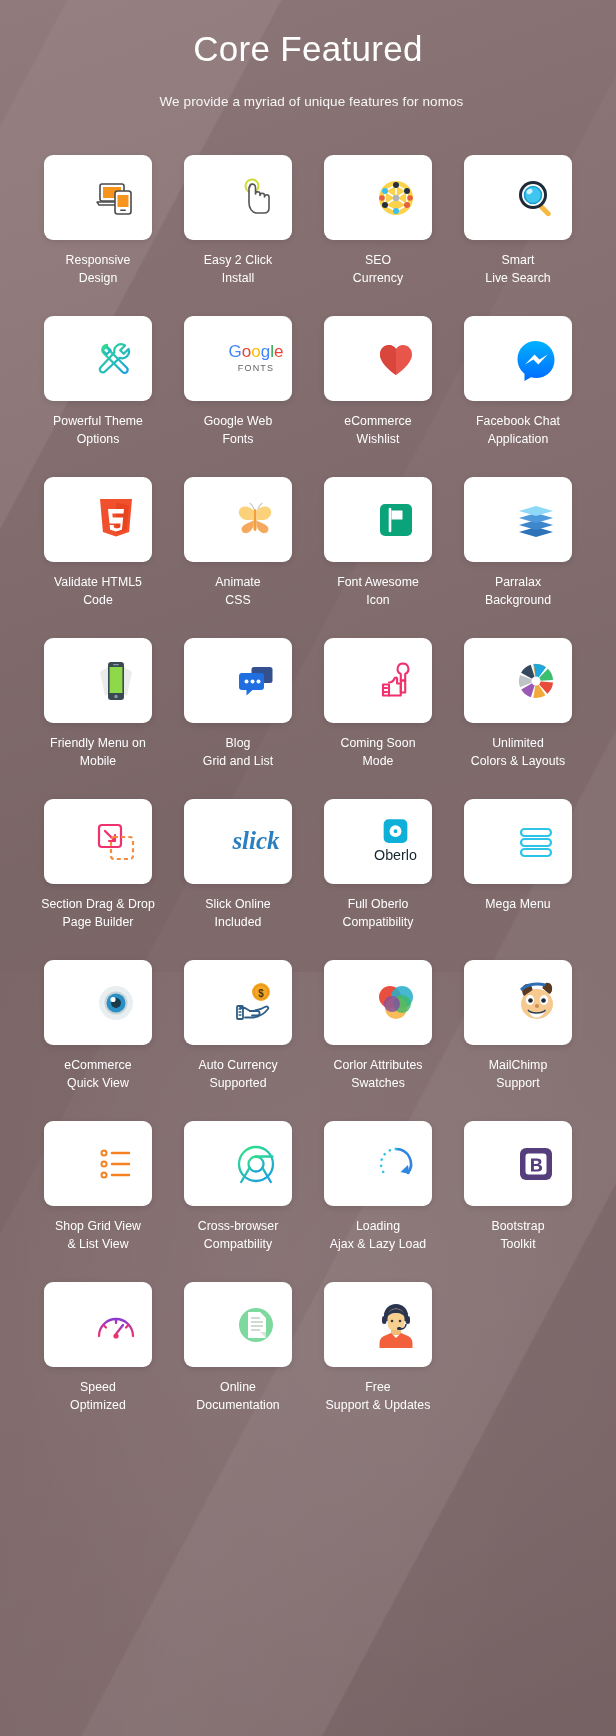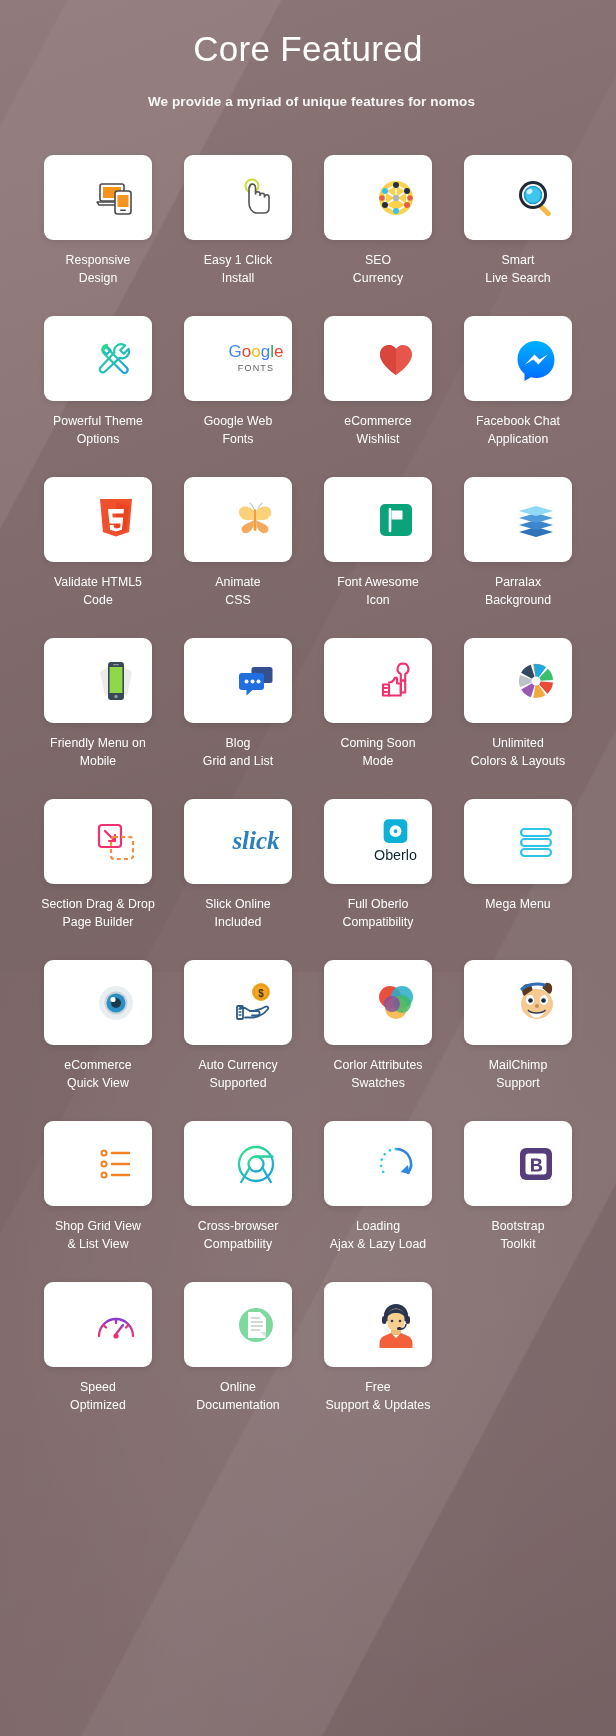--- a/index.html
+++ b/index.html
@@ -79,21 +79,21 @@
   .title {
     font-size: 35px;
     font-weight: 300;
     color: #ffffff;
     letter-spacing: 0.3px;
     line-height: 1.2;
   }
   .subtitle {
     margin-top: 24px;
     font-size: 13.5px;
-    font-weight: 700;
+    font-weight: 400;
     color: rgba(255,255,255,0.93);
     letter-spacing: 0.1px;
     margin-left: 7px;
   }
 
   
   .grid {
     position: relative;
     z-index: 2;
     margin: 46px auto 0;
@@ -164,21 +164,21 @@
     </div>
 
     <div class="feature">
       <div class="tile">
         <svg width="50" height="50" viewBox="0 0 50 50">
           <circle cx="21" cy="13" r="6.5" fill="none" stroke="#cddc39" stroke-width="2"></circle>
           <circle cx="21" cy="13" r="3" fill="#8bc34a"></circle>
           <path d="M18 14v16M18 30c0 5 3 10 8 10h7c3 0 5-2 5-5V24c0-1.3-1-2.3-2.2-2.3S33.5 22.7 33.5 24v-1.5c0-1.3-1-2.3-2.2-2.3S29 21.2 29 22.5V21c0-1.3-1-2.3-2.2-2.3S24.5 19.7 24.5 21v-6.8c0-1.6-1.3-2.9-2.9-2.9S18.7 12.6 18.7 14.2" fill="#fff" stroke="#555" stroke-width="1.6" stroke-linecap="round" stroke-linejoin="round"></path>
         </svg>
       </div>
-      <div class="label">Easy 1 Click
+      <div class="label">Easy 2 Click
 Install</div>
     </div>
 
     <div class="feature">
       <div class="tile">
         <svg width="50" height="50" viewBox="0 0 50 50">
           <circle cx="25" cy="25" r="17" fill="#fbd24a"></circle>
           <g stroke="#fff" stroke-width="1.6">
             <path d="M25 25L14 18M25 25l11-7M25 25l-11 7M25 25l11 7M25 25v-11M14 18v14M36 18v14M14 18l11-6M36 18l-11-6M14 32l11 6M36 32l-11 6"></path>
           </g>

